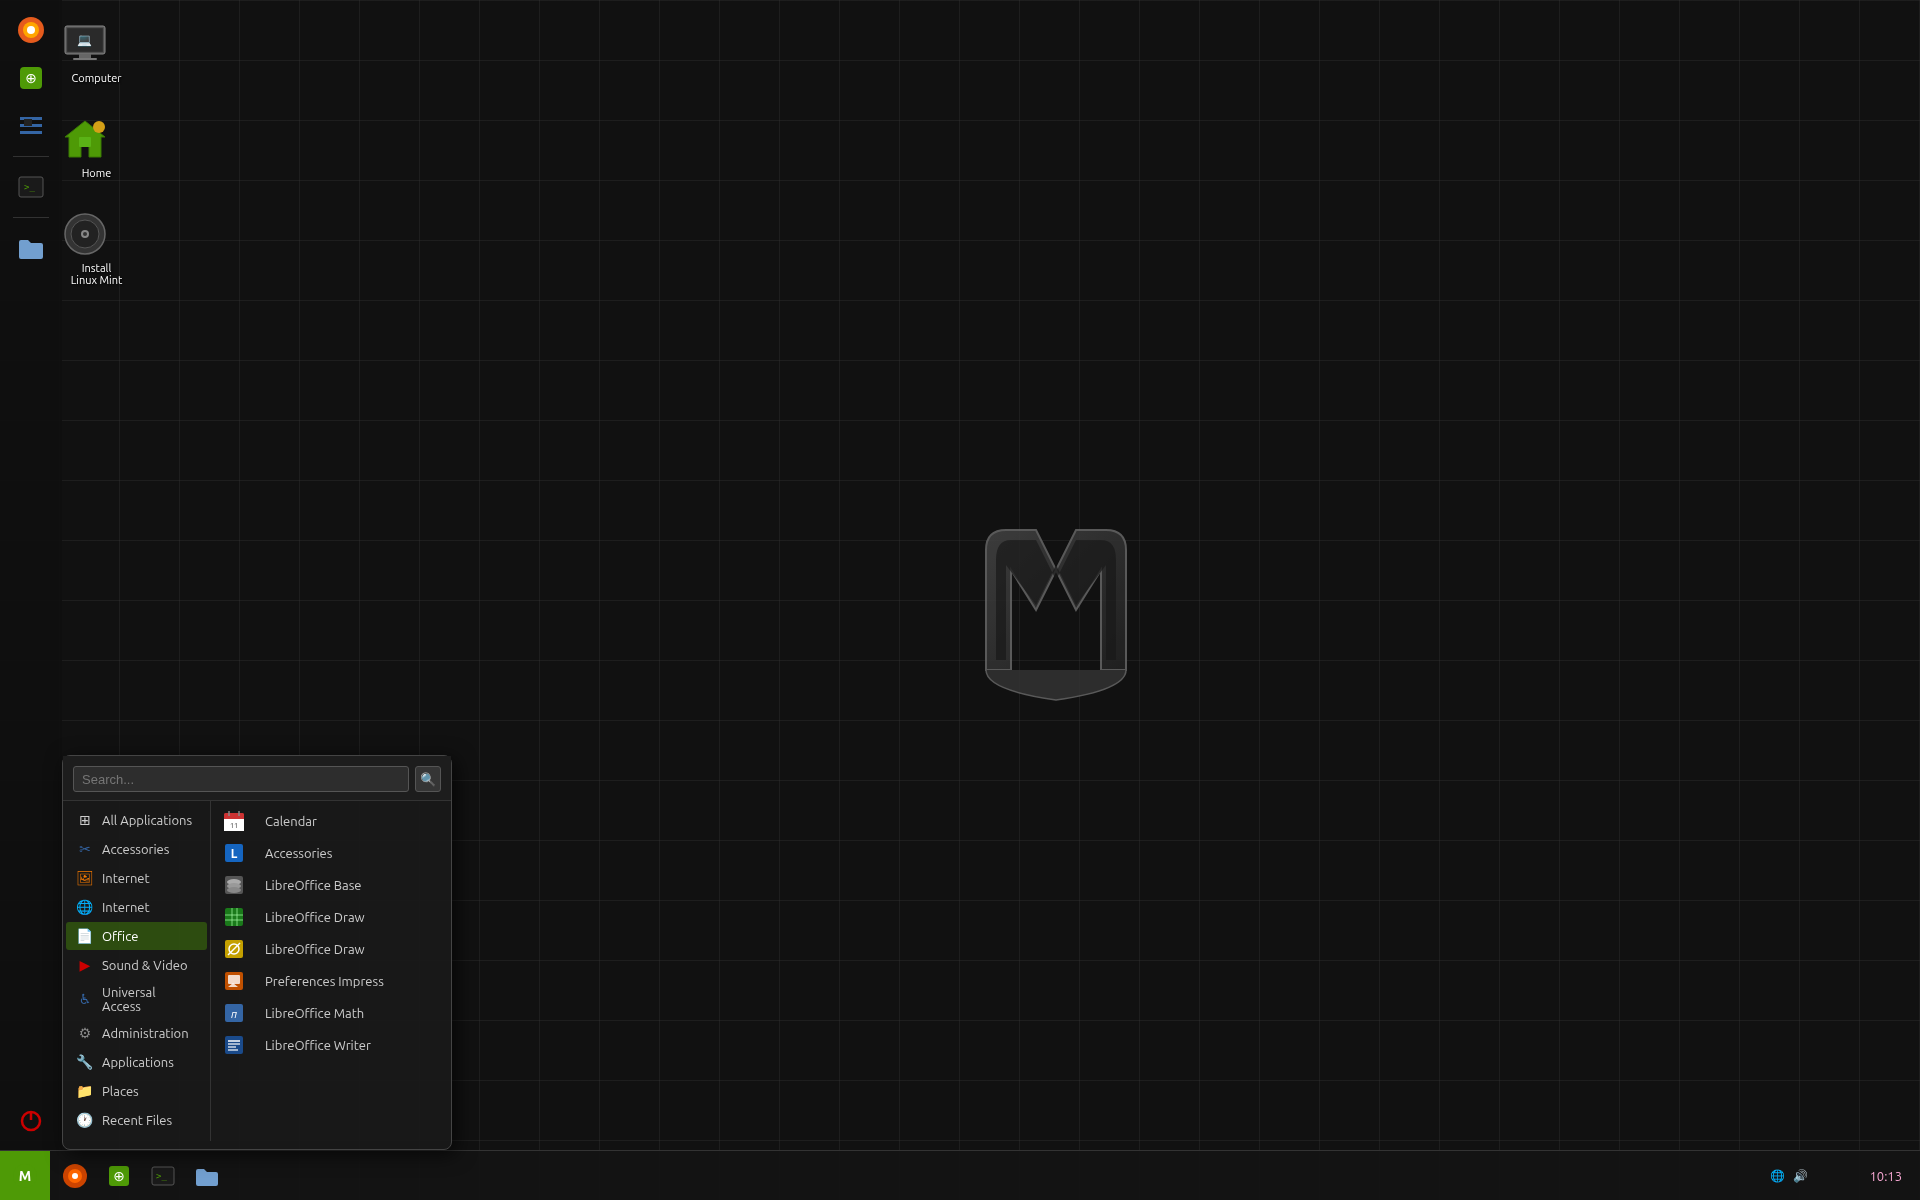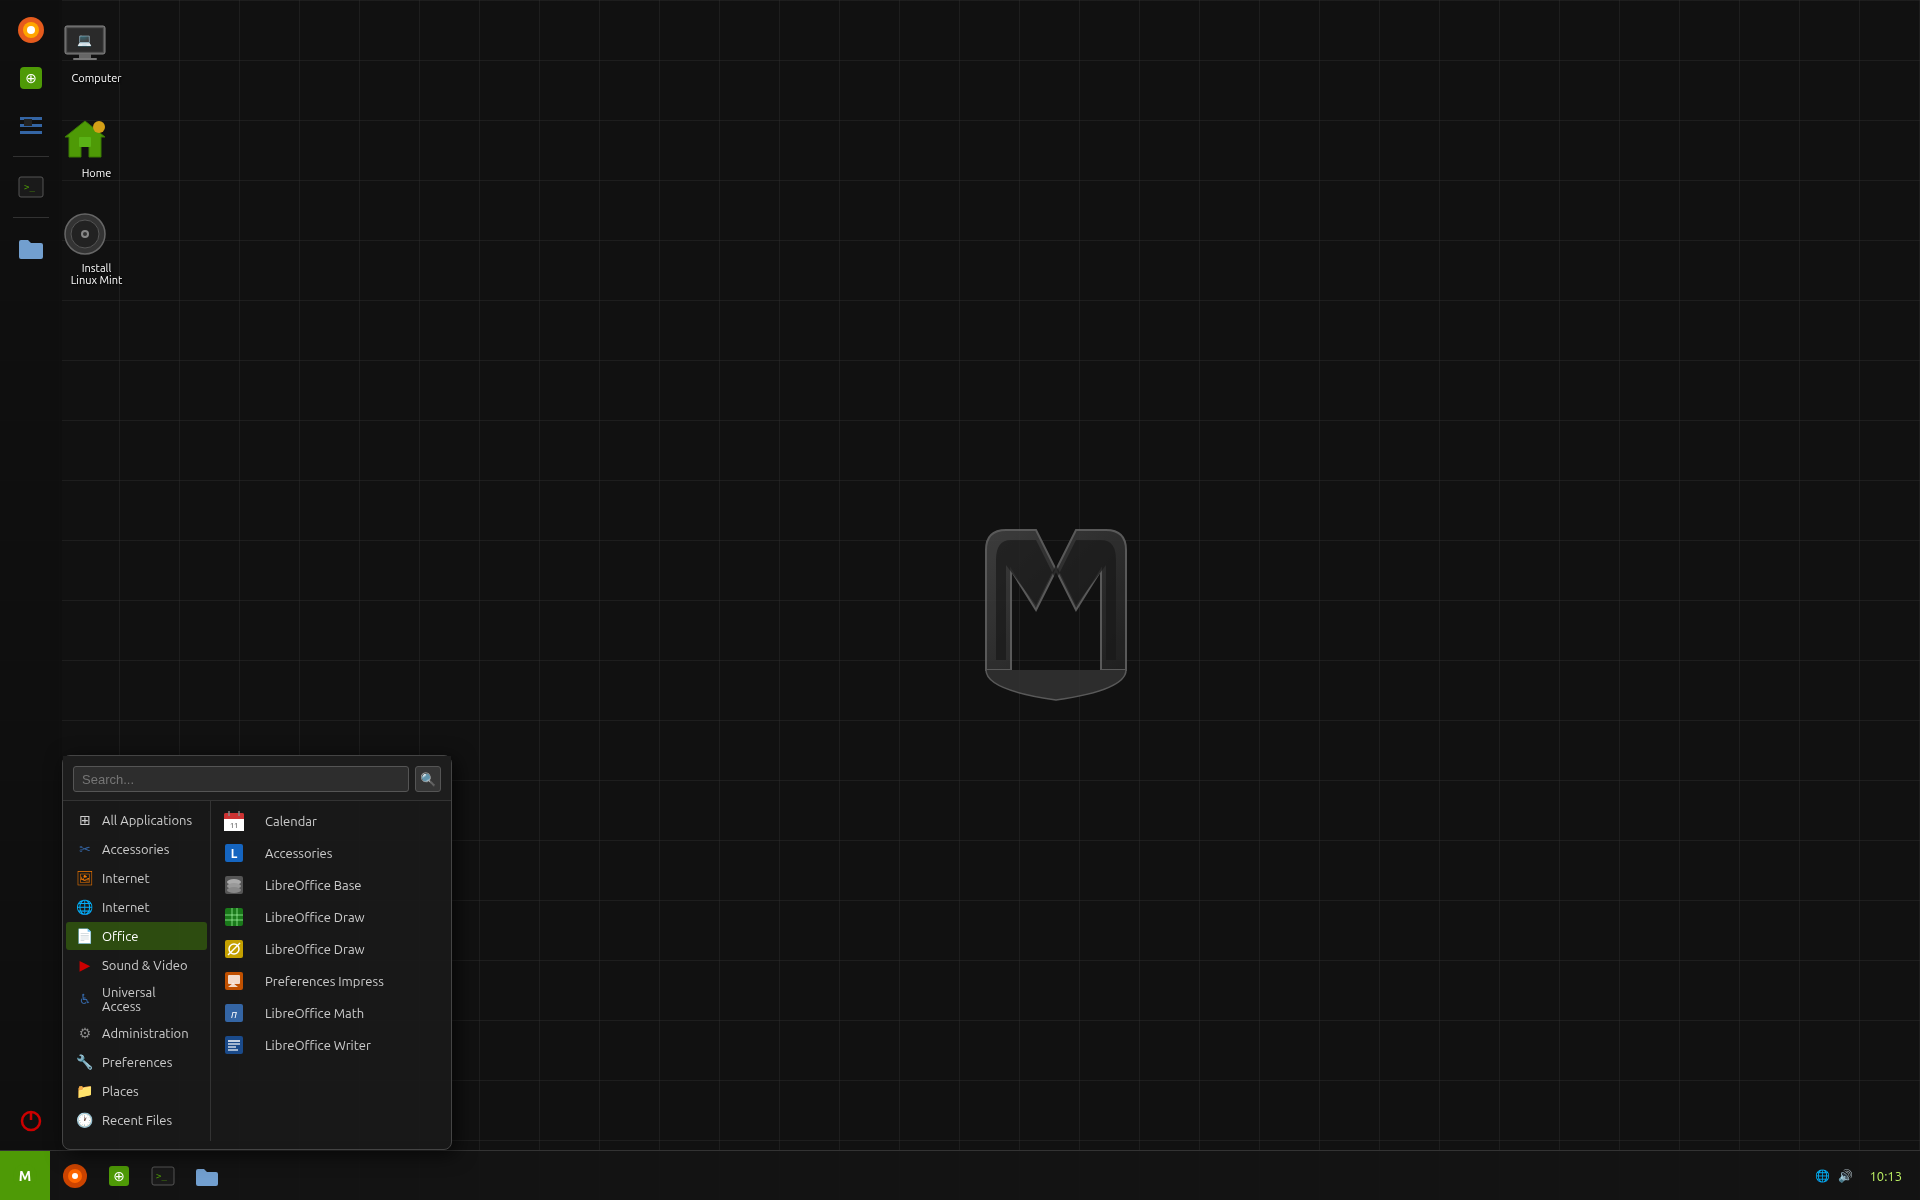--- a/index.html
+++ b/index.html
@@ -107,23 +107,24 @@
     }
     .taskbar-tray {
       display: flex;
       align-items: center;
       gap: 8px;
       padding: 0 10px;
       color: #ccc;
       font-size: 12px;
     }
     .taskbar-clock {
-      color: #bef264;
+      color: #f9a8d4;
       font-size: 13px;
       padding: 0 8px;
+      margin-left: 45px;
     }
 
     
     .side-launcher {
       position: absolute;
       left: 0;
       top: 0;
       bottom: 50px;
       width: 62px;
       background: rgba(15,15,15,0.92);
@@ -426,21 +427,21 @@
         <div class="category-item">
           <span class="category-icon ico-blue">♿</span>
           <span>Universal Access</span>
         </div>
         <div class="category-item">
           <span class="category-icon ico-gray">⚙</span>
           <span>Administration</span>
         </div>
         <div class="category-item">
           <span class="category-icon ico-gray">🔧</span>
-          <span>Preferences</span>
+          <span>Applications</span>
         </div>
         <div class="category-item">
           <span class="category-icon ico-yellow">📁</span>
           <span>Places</span>
         </div>
         <div class="category-item">
           <span class="category-icon ico-gray">🕐</span>
           <span>Recent Files</span>
         </div>
       </div>

